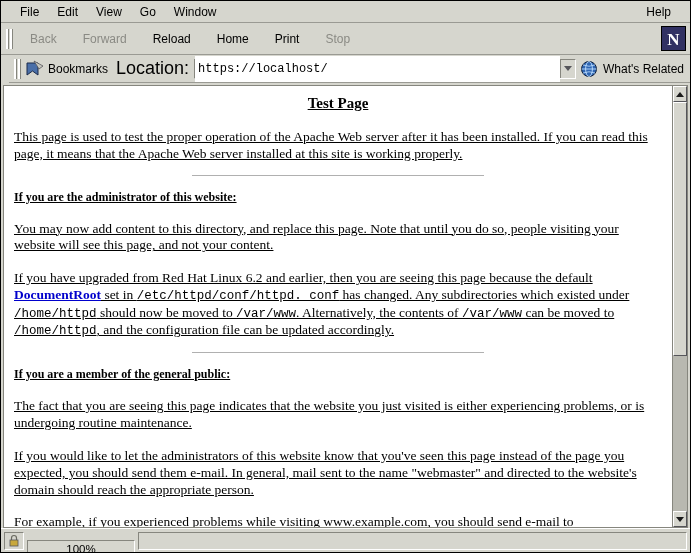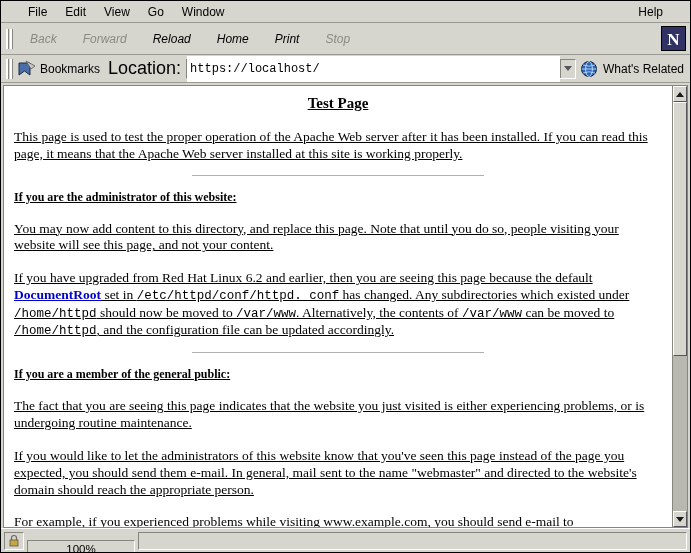--- a/index.html
+++ b/index.html
@@ -23,21 +23,21 @@
     position: relative;
   }
 
   
   .menubar {
     height: 22px;
     background: #d6d6ce;
     display: flex;
     align-items: center;
     border-bottom: 1px solid #9a9a93;
-    padding: 0 18px;
+    padding: 0 10px;
     box-sizing: border-box;
     flex: 0 0 auto;
   }
   .menu-item {
     padding: 2px 9px;
     font-size: 12px;
     color: #000000;
     line-height: 14px;
     cursor: default;
   }
@@ -75,21 +75,20 @@
   .grip::after  { left: 5px; }
 
   .tb-btn {
     padding: 4px 12px;
     font-size: 12px;
     color: #000000;
     line-height: 16px;
     border: 1px solid transparent;
     cursor: default;
     white-space: nowrap;
-    font-style: italic;
   }
   .tb-btn.disabled { color: #8a8a84; }
   .n-logo {
     position: absolute;
     right: 4px;
     top: 3px;
     width: 25px;
     height: 25px;
     background: #313163;
     border: 1px solid #000000;
@@ -105,20 +104,21 @@
   
   .locbar {
     height: 28px;
     background: #d6d6ce;
     display: flex;
     align-items: center;
     border-bottom: 1px solid #9a9a93;
     box-sizing: border-box;
     flex: 0 0 auto;
     padding-left: 4px;
+    margin-left: 8px;
   }
   .bookmark-icon {
     width: 20px;
     height: 18px;
     margin-right: 3px;
     position: relative;
     flex: 0 0 auto;
   }
   .bookmark-icon svg { display: block; }
   .loc-label {

